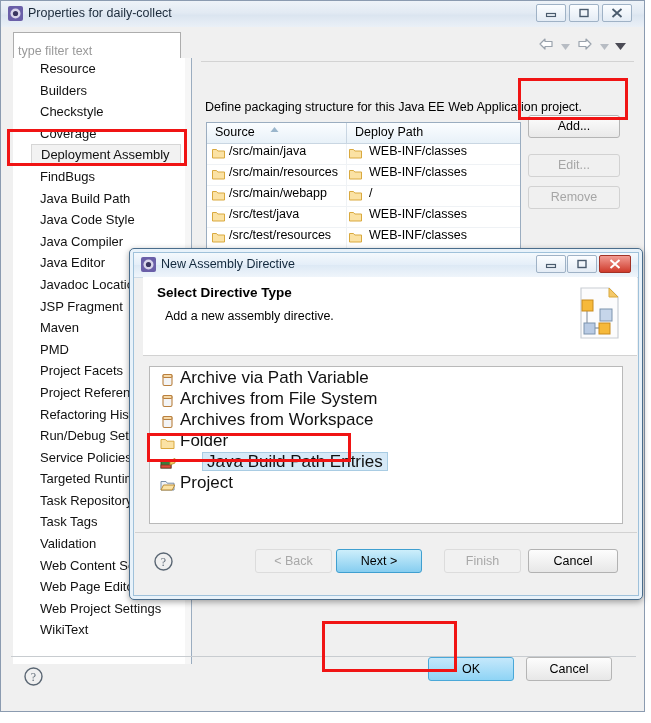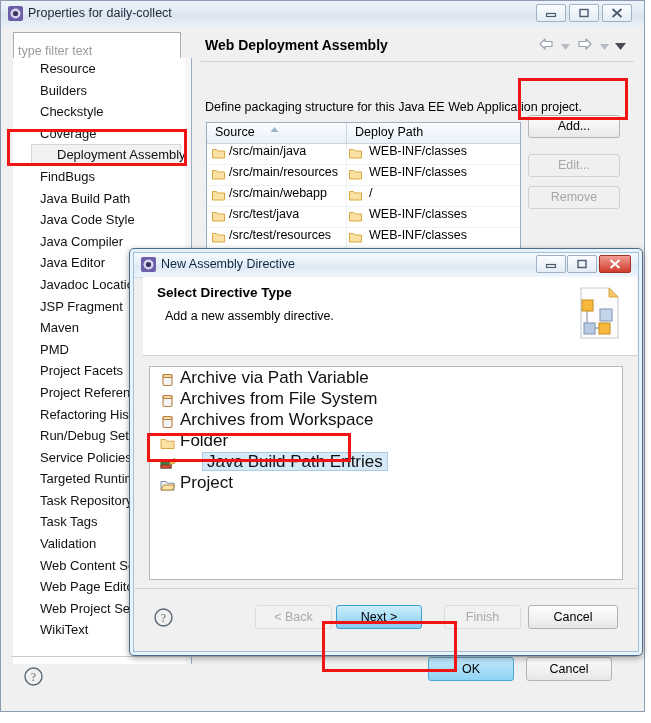--- a/index.html
+++ b/index.html
@@ -51,21 +51,21 @@
     position:absolute;left:12px;top:31px;width:172px;height:606px;
     background:#ffffff;border:0;overflow:hidden;
   }
   .tree-item{
     height:21.6px;line-height:21.6px;padding-left:27px;
     font-size:13px;color:#111;white-space:nowrap;
   }
   .tree-item.selected{
     background:#f2f2f2;border:1px solid #d6d6d6;
     box-sizing:border-box;line-height:19.6px;
-    width:150px;margin-left:18px;padding-left:25px;
+    width:150px;margin-left:18px;padding-left:9px;
   }
   #tree-scroll{
     position:absolute;left:184px;top:31px;width:7px;height:606px;background:#f6f6f6;
   }
   #tree-vline{
     position:absolute;left:190px;top:31px;width:1px;height:606px;background:#9badc0;
   }
   #props-help{
     position:absolute;left:22px;bottom:24px;width:21px;height:21px;
   }
@@ -128,21 +128,21 @@
   
   .pbtn{
     position:absolute;width:86px;height:24px;border-radius:3px;box-sizing:border-box;
     font-size:12.5px;line-height:22px;text-align:center;
   }
   #btn-ok{left:427px;bottom:30px;background:linear-gradient(to bottom,#c5e8fb,#8fd4f5);border:1px solid #4aa8d8;}
   #btn-cancel{left:525px;bottom:30px;background:linear-gradient(to bottom,#fdfdfd,#e7e7e7);border:1px solid #b5b5b5;}
 
   
   #wizard{
-    position:absolute;left:129px;top:248px;width:514px;height:408px;
+    position:absolute;left:129px;top:248px;width:514px;height:352px;
     border:1px solid #4a6d8c;border-radius:5px;box-sizing:border-box;
     background:#e8f2fa;
     box-shadow:0 2px 6px rgba(0,0,0,.35);
     padding:3px;
   }
   #wz-inner{
     position:absolute;left:3px;top:3px;right:3px;bottom:3px;
     background:#f0f0f0;border:1px solid #9fc1da;box-sizing:border-box;
   }
   #wz-titlebar{
@@ -277,21 +277,20 @@
 
     <span id="props-help">
       <svg width="21" height="21" viewBox="0 0 21 21">
         <circle cx="10.5" cy="10.5" r="8.5" fill="none" stroke="#5a6673" stroke-width="1.4"></circle>
         <text x="10.5" y="15" text-anchor="middle" font-size="12" font-family="Liberation Serif, serif" fill="#5a6673">?</text>
       </svg>
     </span>
     <div id="props-hr"></div>
 
     <div id="page-head">
-      <span id="page-title">Web Deployment Assembly</span>
       <span id="nav-icons">
         <span class="nav-ic">
           <svg width="17" height="14" viewBox="0 0 17 14">
             <path d="M7 2 L2 7 L7 12 L7 9.5 L14 9.5 L14 4.5 L7 4.5 Z" fill="#fff" stroke="#9aa3ad" stroke-width="1.2" stroke-linejoin="round"></path>
           </svg>
         </span>
         <span class="nav-ic">
           <svg width="9" height="6" viewBox="0 0 9 6">
               <path d="M0 0 L9 0 L4.5 6 Z" fill="#b7bcc3"></path>
             </svg>

